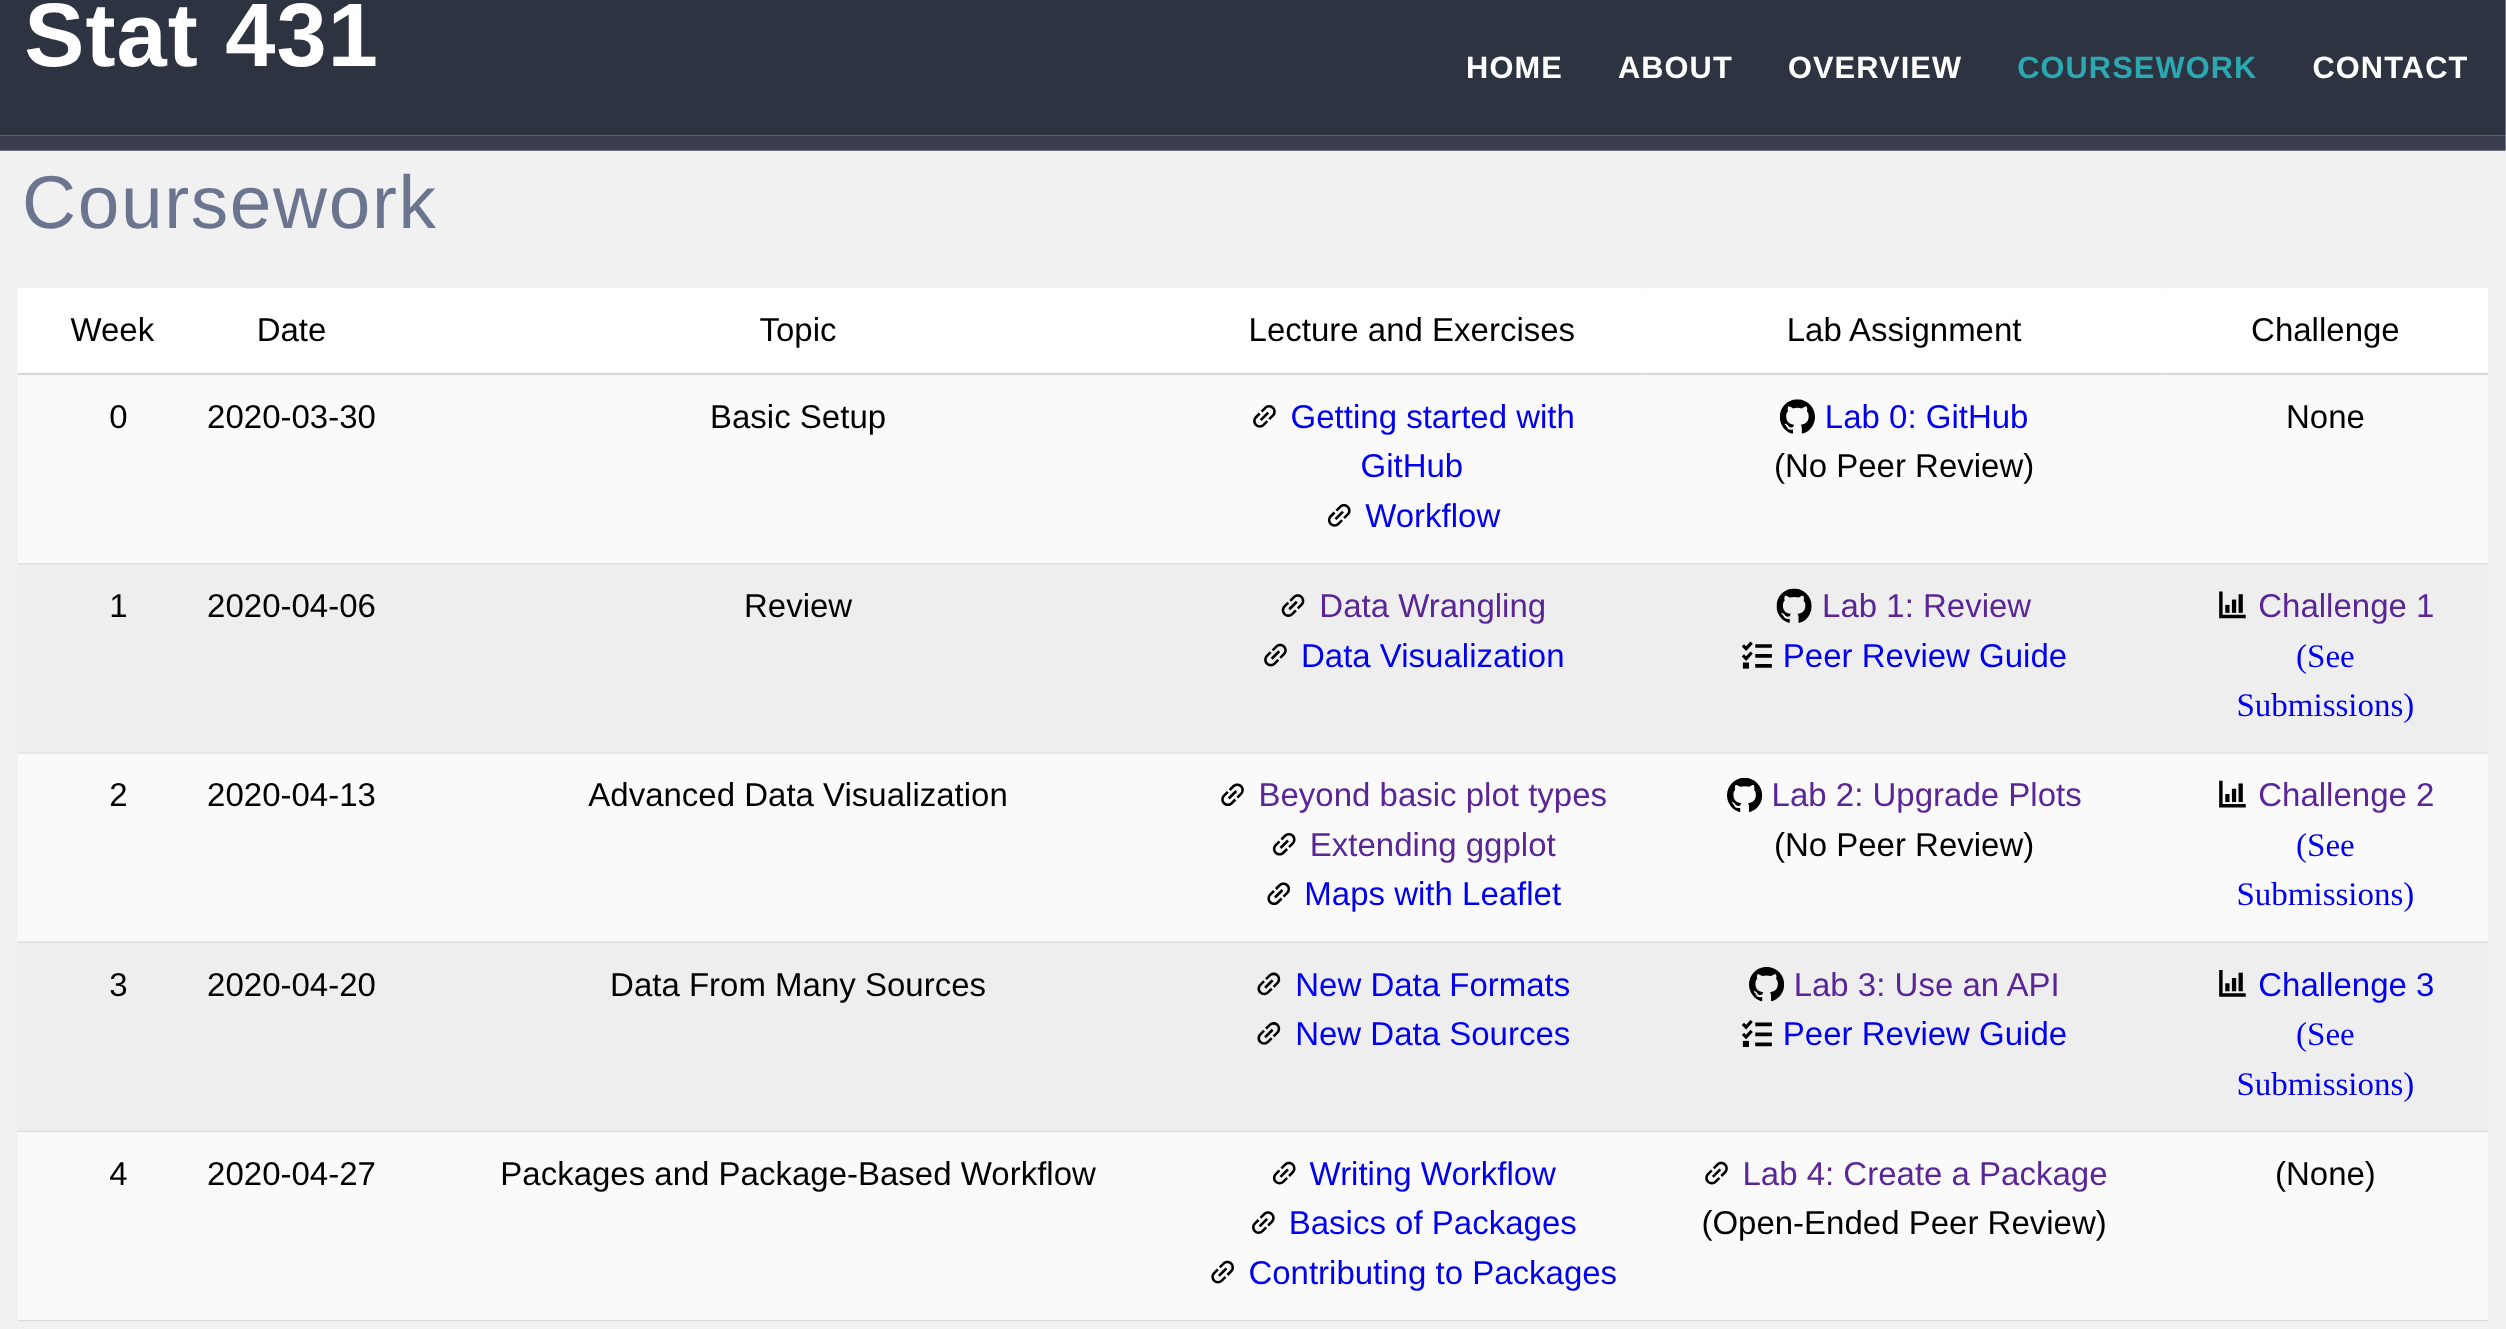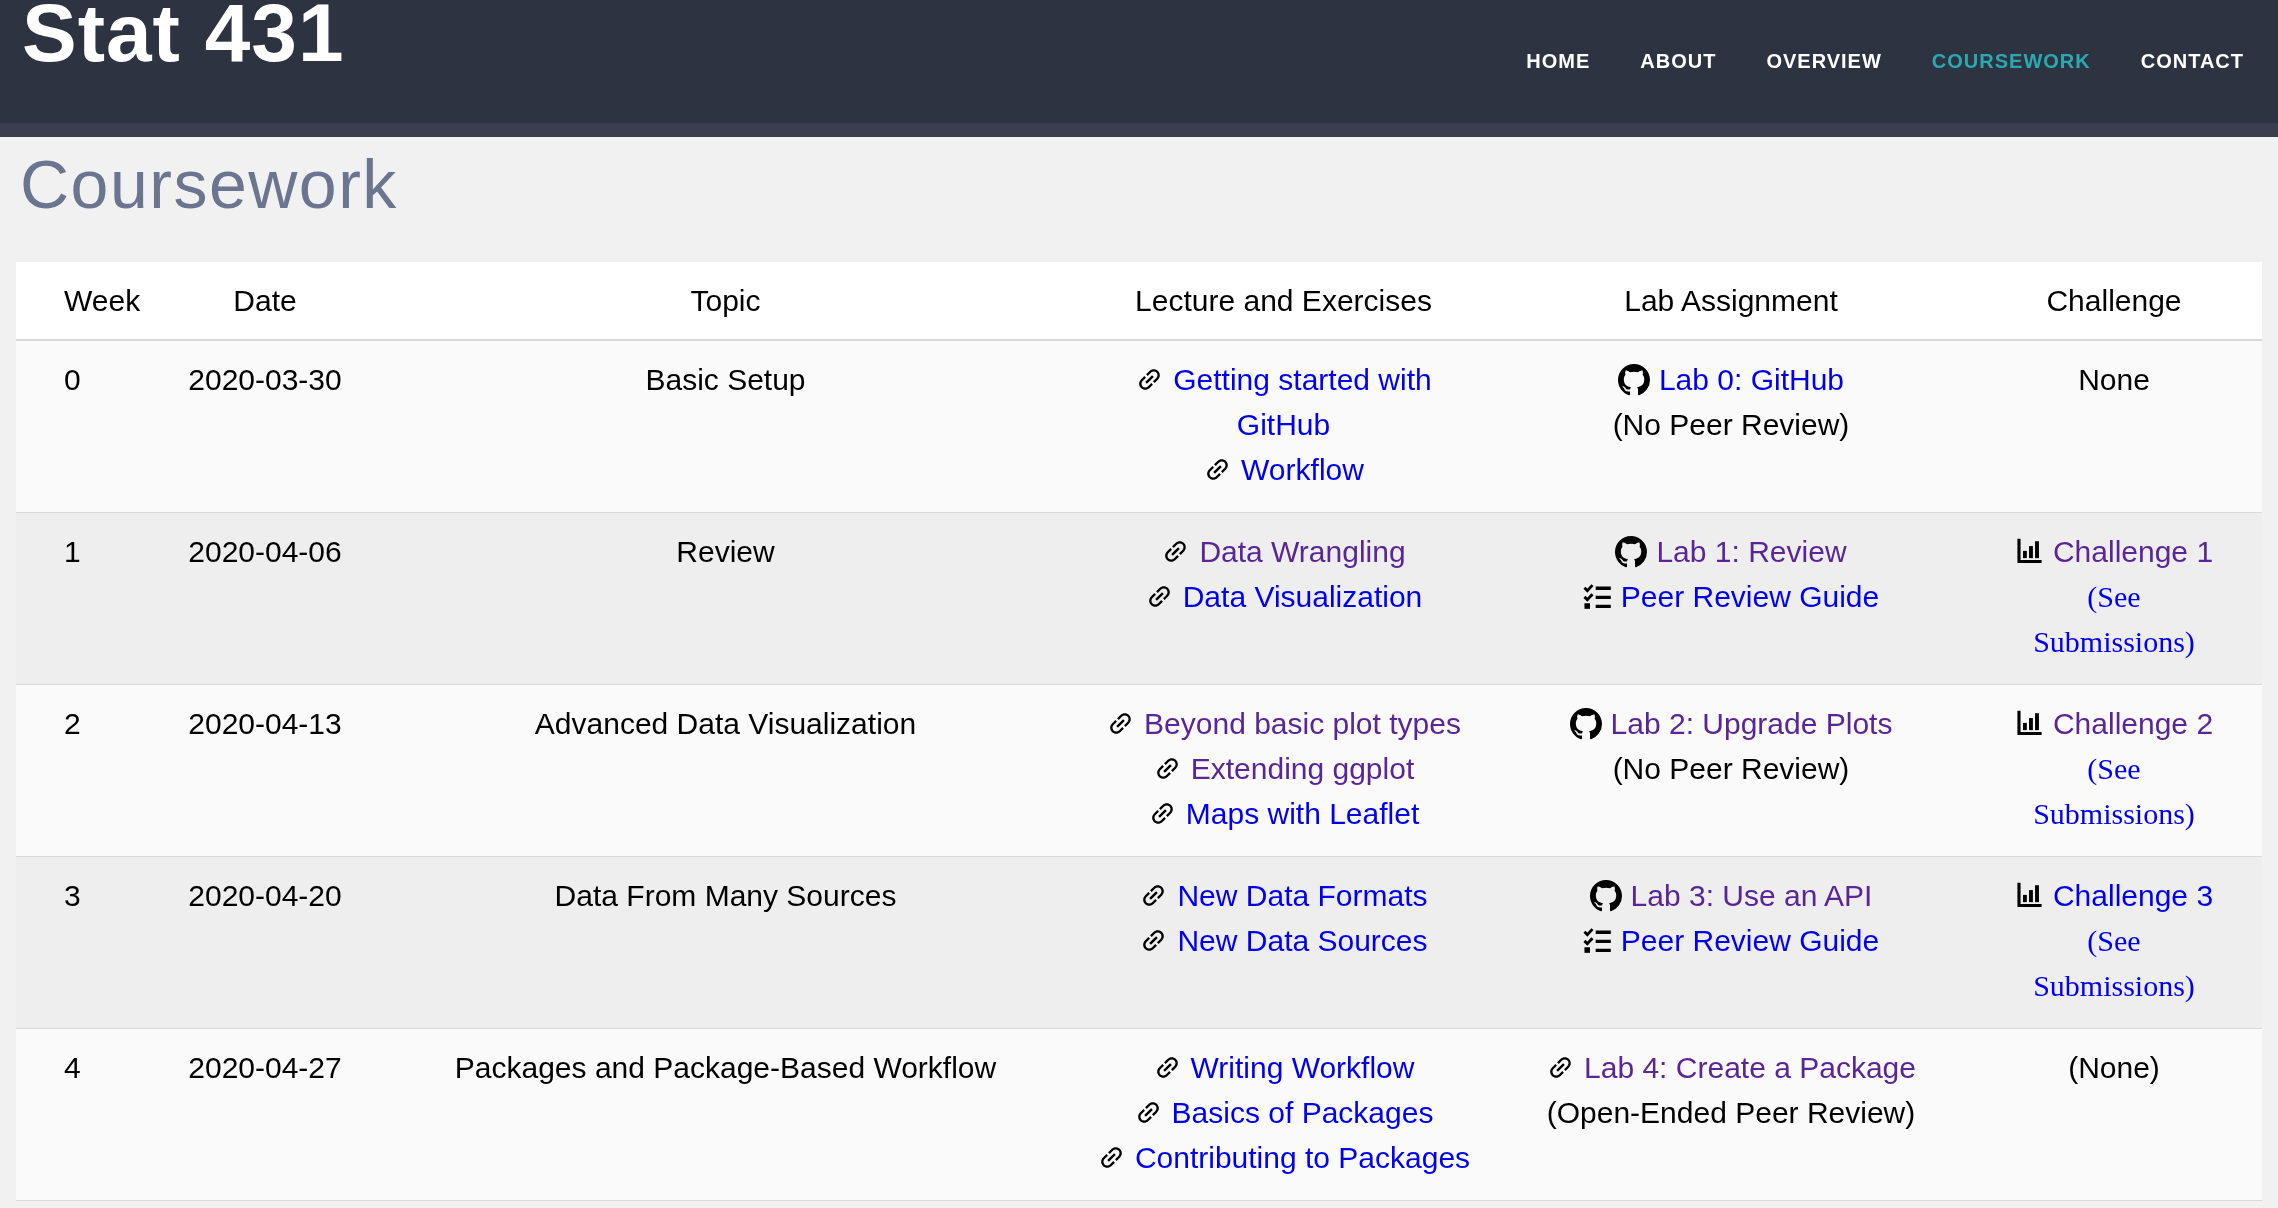--- a/index.html
+++ b/index.html
@@ -9,31 +9,31 @@
   }
   *{box-sizing:border-box;}
   html,body{margin:0;padding:0;}
   body{
     width:2278px;height:1208px;overflow:hidden;background:var(--body-bg);
     font-family:"Liberation Sans","DejaVu Sans",sans-serif;color:#000;
   }
   .navbar{height:123px;background:var(--nav-bg);display:flex;padding:0 34px 0 22px;}
   .brand{color:#fff;font-size:82px;font-weight:700;letter-spacing:1px;line-height:1;margin-top:-8px;white-space:nowrap;}
   .nav-menu{list-style:none;display:flex;gap:50px;align-items:center;margin:0 0 0 auto;padding:0;}
-  .nav-item{color:#fff;font-size:20px;font-weight:700;letter-spacing:1px;white-space:nowrap;cursor:pointer;}
+  .nav-item{color:#fff;font-size:28px;font-weight:700;letter-spacing:1px;white-space:nowrap;cursor:pointer;}
   .nav-item.active{color:var(--accent);}
   .strip{height:14px;background:var(--strip);}
   h1.page-title{margin:10px 0 0 20px;font-size:68px;font-weight:400;letter-spacing:1.5px;color:var(--title);line-height:1.1;}
   table{margin:40px 16px 0;width:2246px;table-layout:fixed;border-collapse:collapse;font-size:30px;line-height:45px;}
   thead tr{background:var(--header-bg);}
   th{font-weight:400;padding:16px 14px;border-bottom:2px solid var(--border);}
   td{vertical-align:top;padding:16px 14px 20px;}
   tbody tr{background:var(--row-bg);border-bottom:1px solid var(--border);}
   tbody tr:nth-child(even){background:var(--stripe);}
-  .c-week{text-align:left;padding-right:34px;padding-left:48px;}
+  .c-week{text-align:right;padding-right:34px;padding-left:48px;}
   .c-date,.c-lab,.c-chal{text-align:center;}
   .c-topic,.c-lec{text-align:center;}
   a{text-decoration:none;cursor:pointer;}
   a.u{color:var(--link-blue);}
   a.v{color:var(--link-purple);}
   .icon{display:inline-block;width:29px;height:29px;vertical-align:-4px;margin-right:9px;color:var(--icon);}
   .icon-github{width:32px;height:32px;vertical-align:-6px;}
   .icon-link{transform:rotate(-45deg);}
   .narrow{display:inline-block;max-width:200px;font-family:Liberation Serif, serif;}
   .note{color:#000;}

